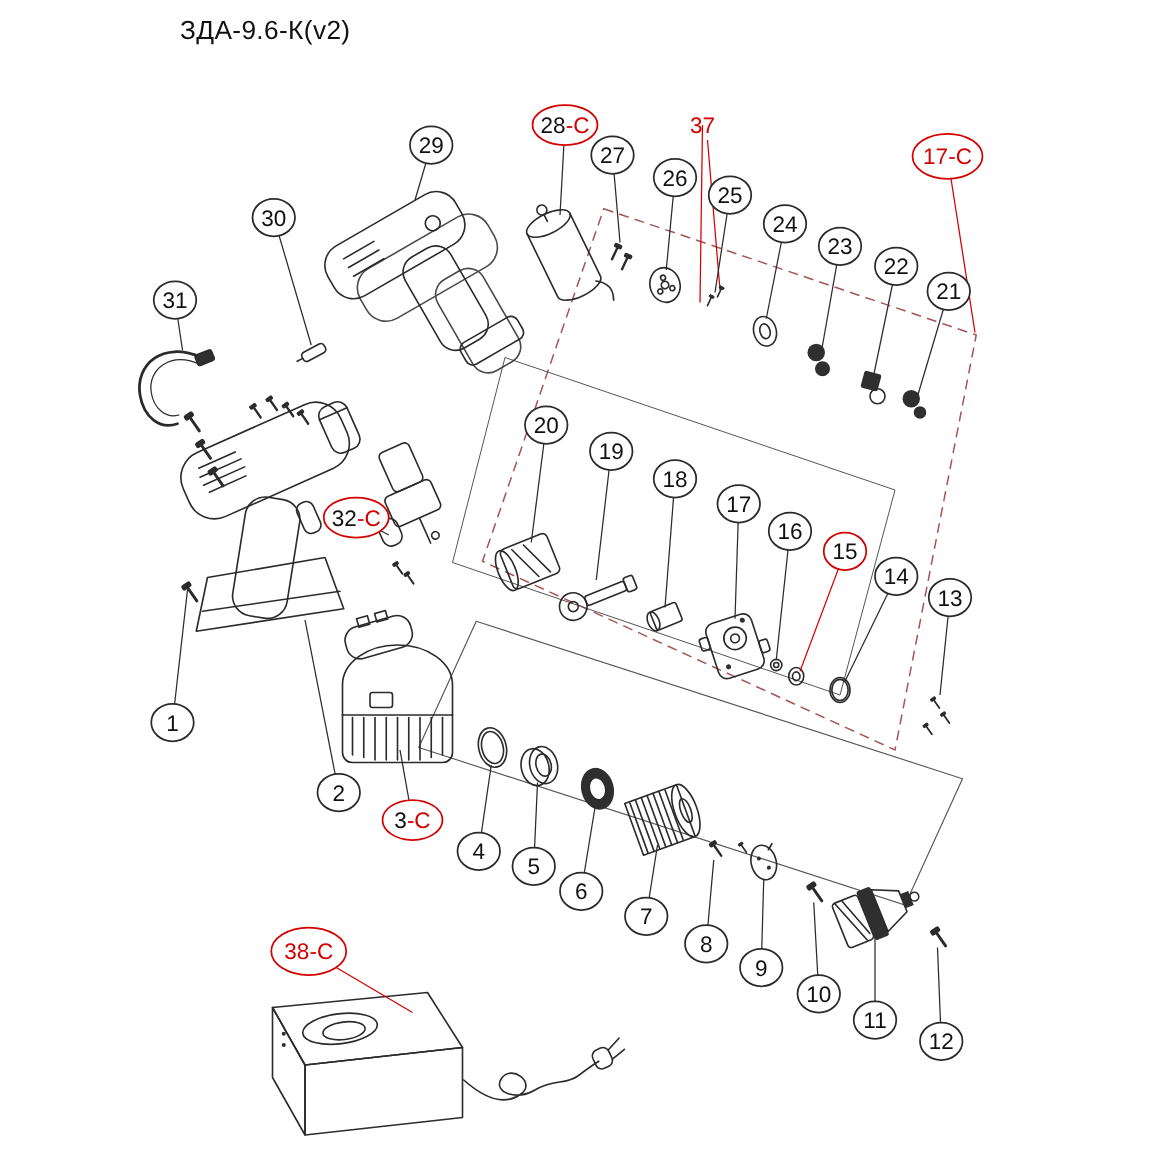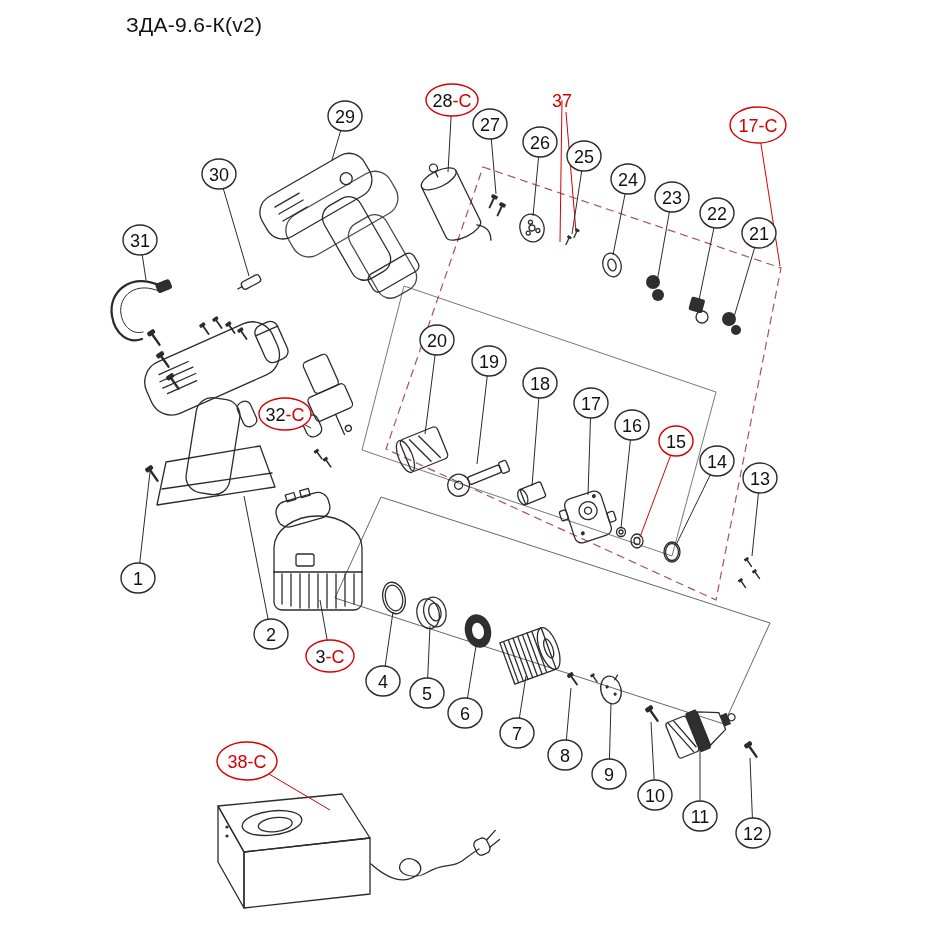--- a/index.html
+++ b/index.html
@@ -1,18 +1,18 @@
 <!DOCTYPE html>
 <html><head>
 <meta charset="utf-8">
 <style>
   html,body{margin:0;padding:0;background:#fff;}
   .stage{position:relative;width:931px;height:931px;background:#fff;overflow:hidden;
          font-family:"Liberation Sans","DejaVu Sans",sans-serif;}
-  .title{position:absolute;left:126px;top:13px;font-size:21px;color:#111;letter-spacing:.3px;}
+  .title{position:absolute;left:144px;top:13px;font-size:21px;color:#111;letter-spacing:.3px;}
   svg{position:absolute;left:0;top:0;}
   .callout-text{font-family:"Liberation Sans","DejaVu Sans",sans-serif;font-size:18px;}
   .art{stroke:#2b2b2b;fill:none;stroke-width:1.3;stroke-linecap:round;stroke-linejoin:round;}
   .thin{stroke-width:1;}
   .dark{fill:#2f2f2f;stroke:none;}
 </style>
 </head>
 <body>
 
 <div class="stage">

